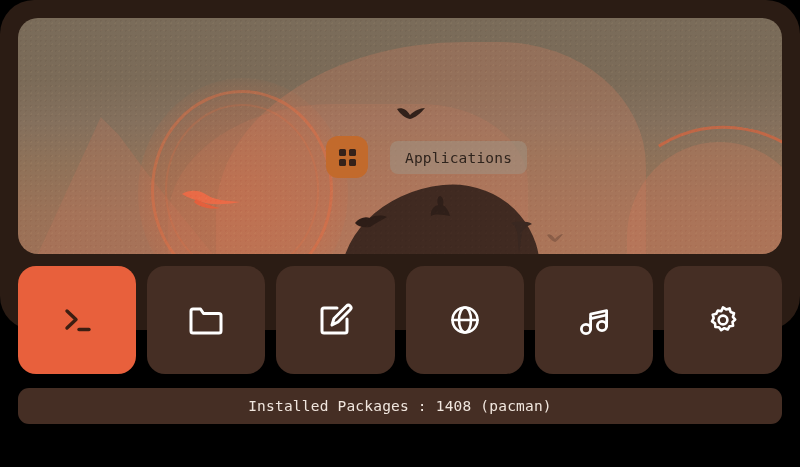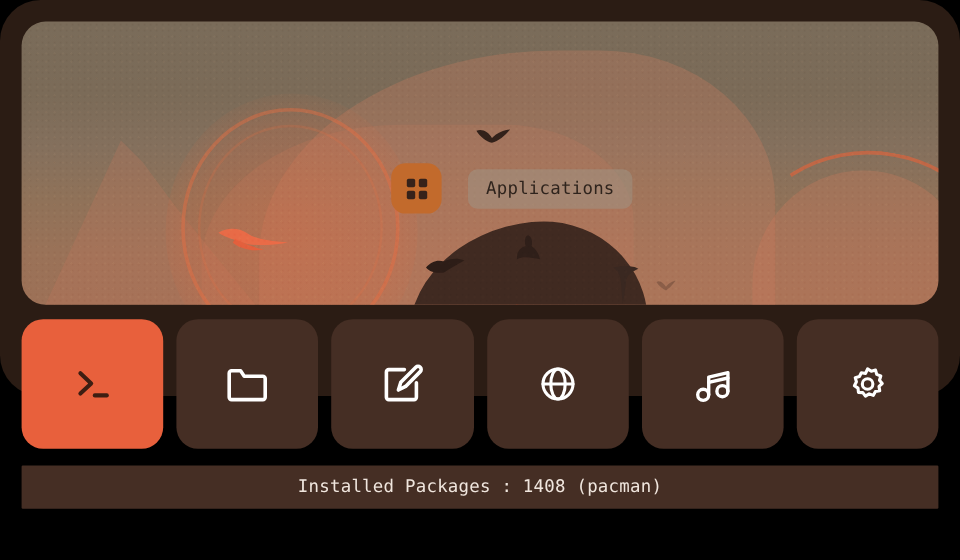--- a/index.html
+++ b/index.html
@@ -205,21 +205,21 @@
     justify-content: center;
     cursor: pointer;
   }
   .dock-tile.active { background: #e8603c; }
   .dock-tile svg { display: block; }
 
   
   #status-bar {
     margin-top: 14px;
     height: 36px;
-    border-radius: 1px;
+    border-radius: 11px;
     background: #452e24;
     display: flex;
     align-items: center;
     justify-content: center;
     color: #f0e6de;
     font-size: 14.5px;
     letter-spacing: .2px;
     flex: none;
   }
 </style>

